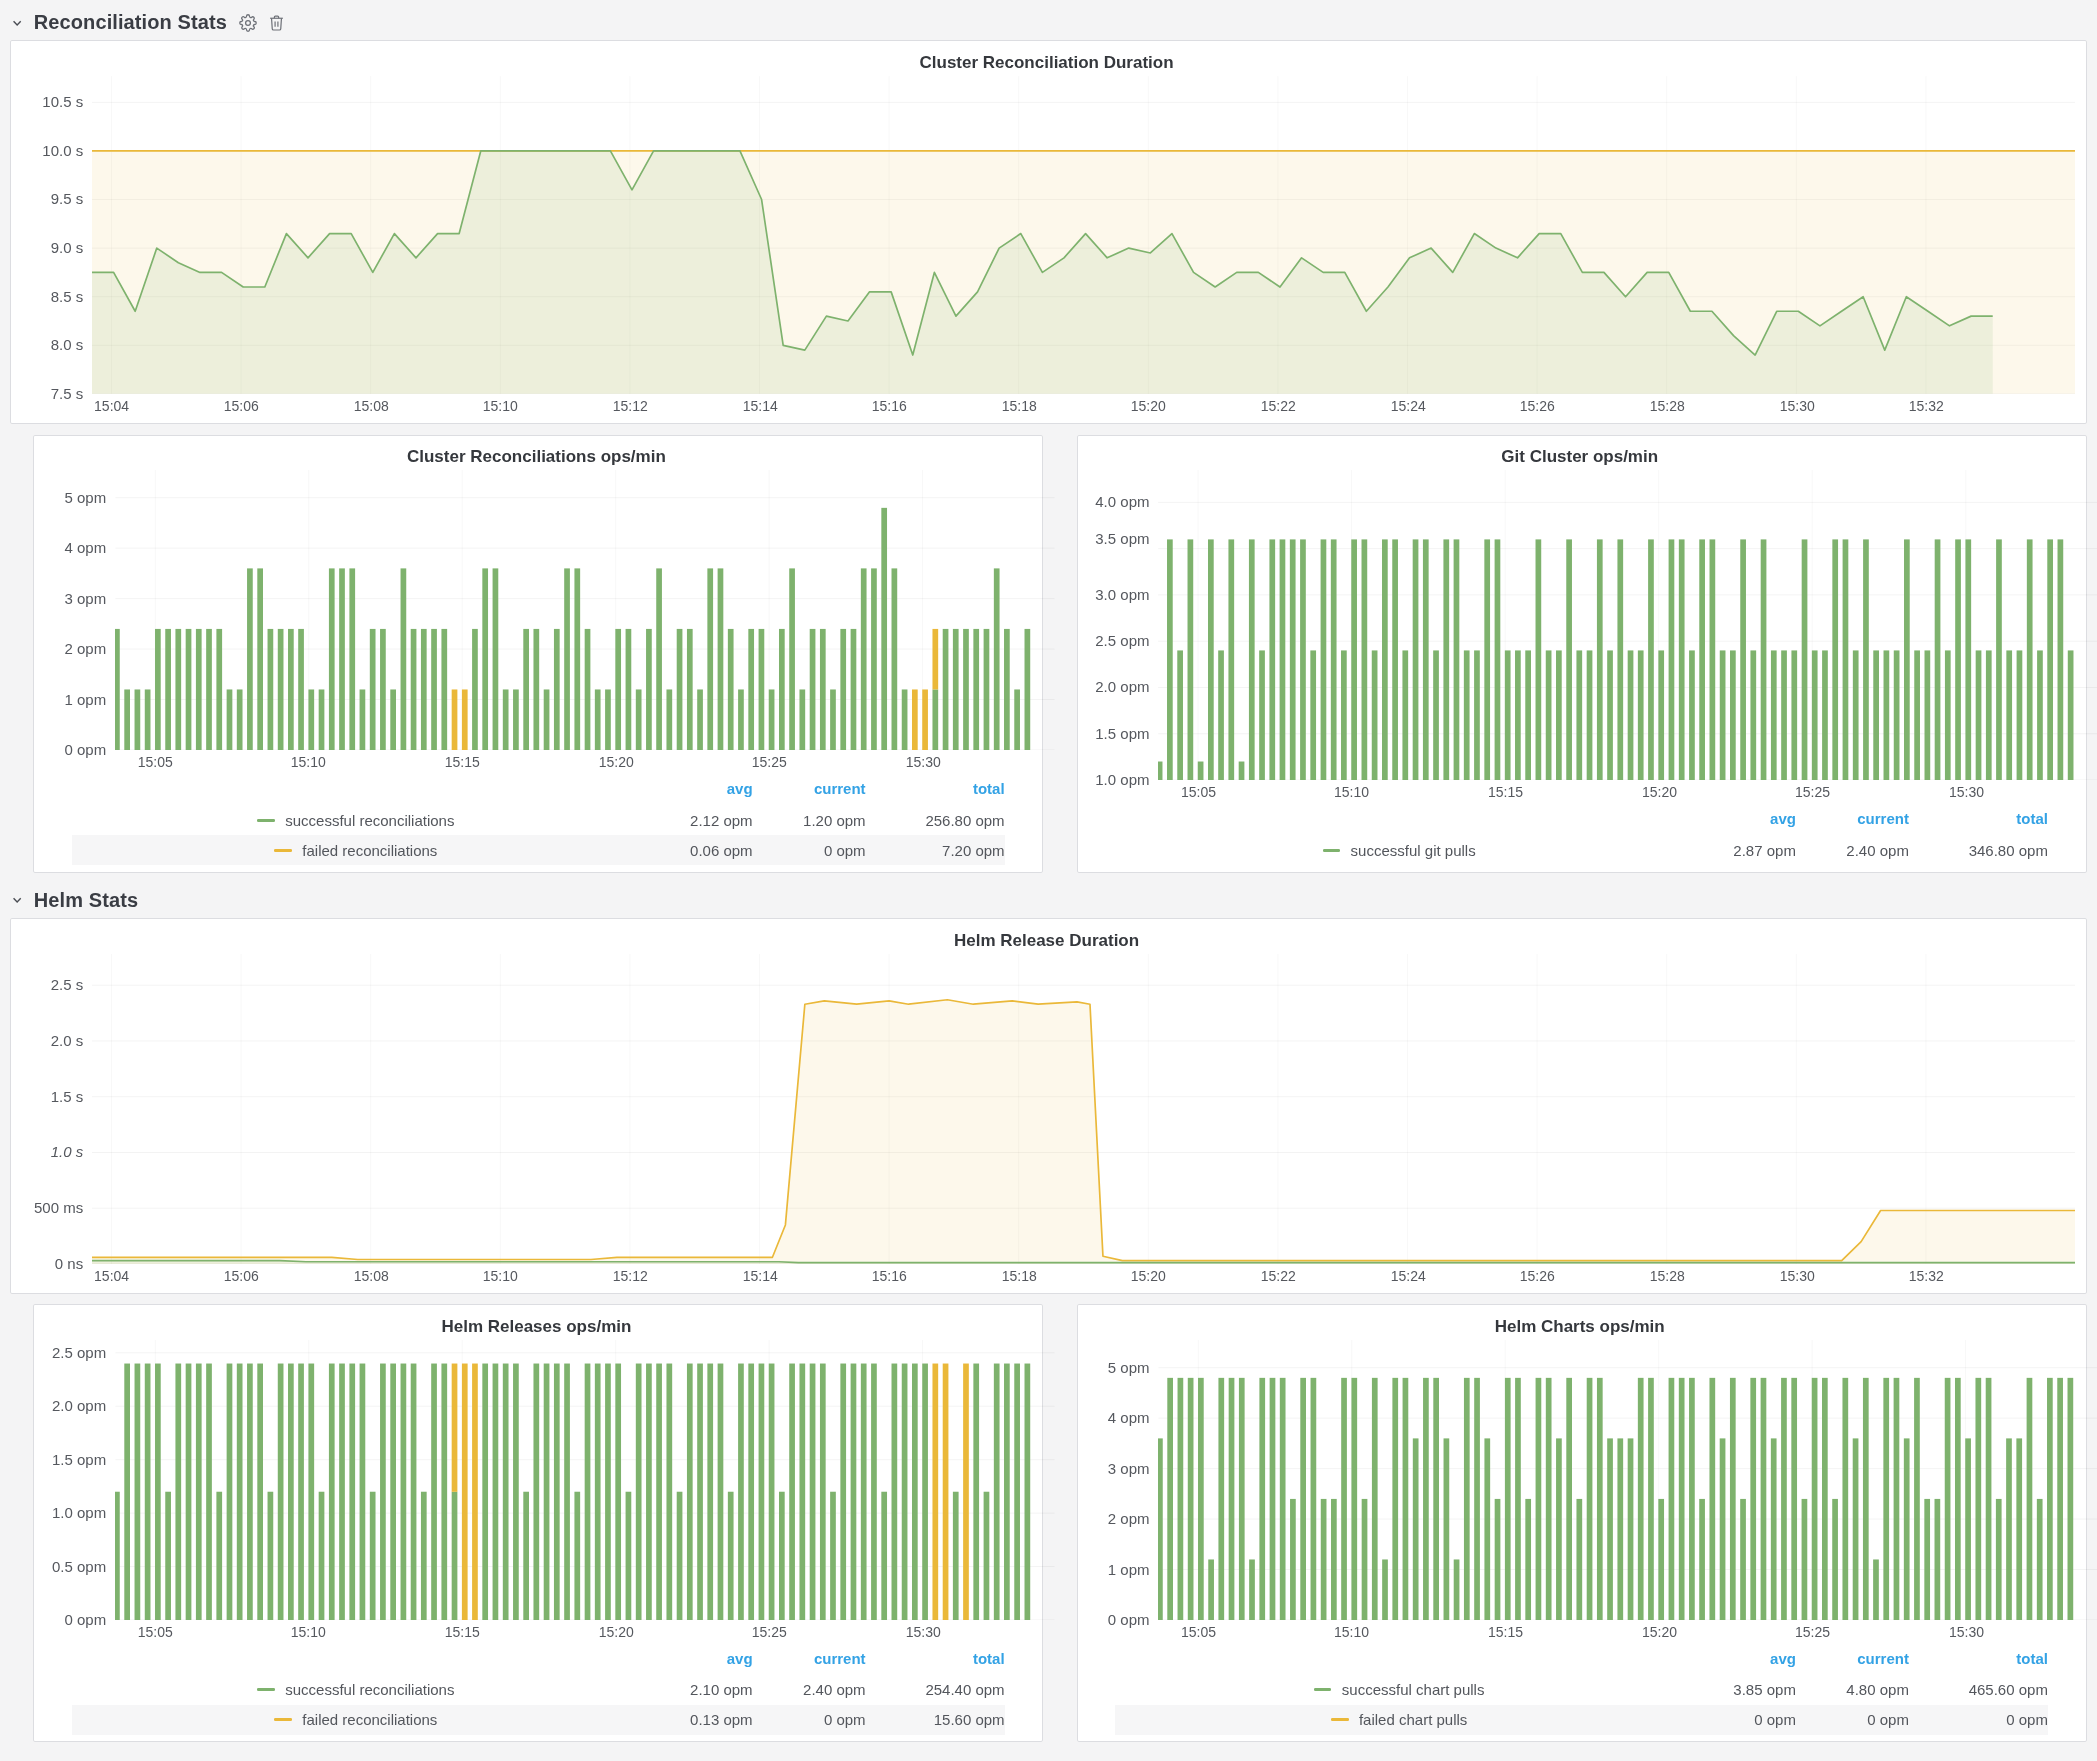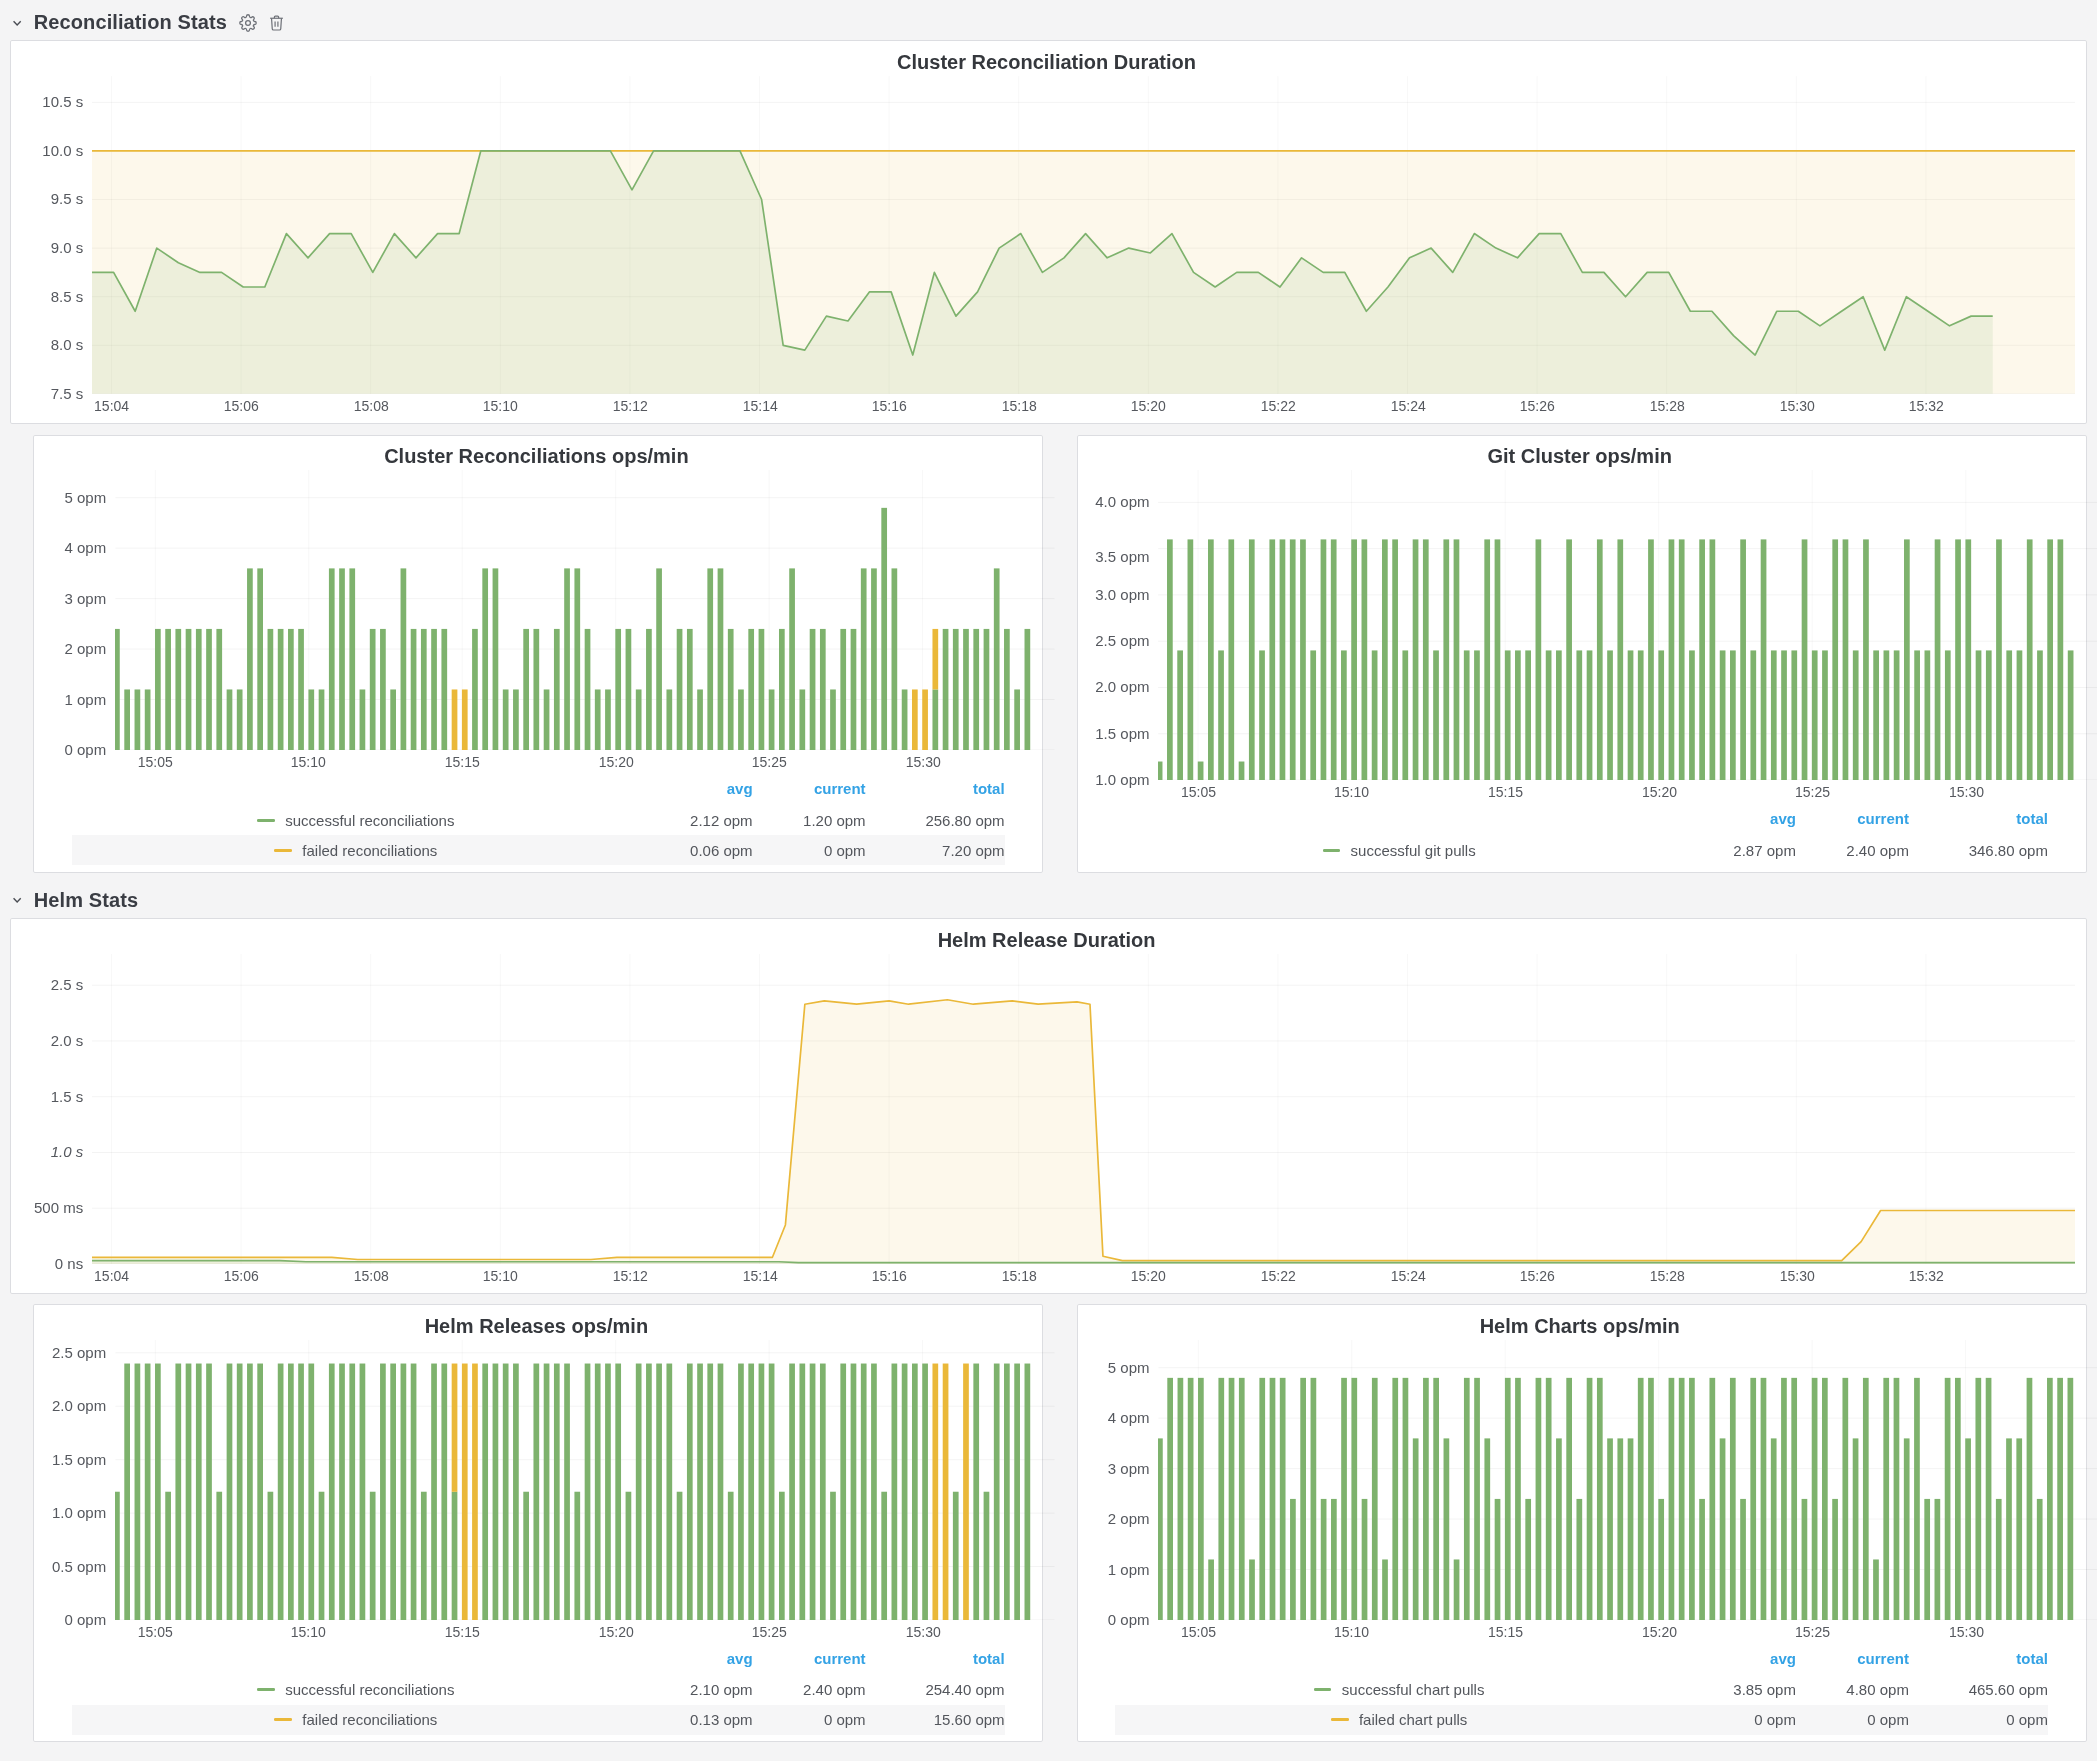--- a/index.html
+++ b/index.html
@@ -13,21 +13,21 @@
 
   .row { display:flex; gap:10.4px; margin-bottom:10.4px; }
   .panel { background:#fff; border:0.6px solid #dcdde1; border-radius:1.9px; padding:7.8px 11.7px 3.9px 7.8px;
            display:flex; flex-direction:column; }
   .panel.full { width:2077px; }
   .panel.half { width:1033px; }
   .h-dur  { height:384px; }
   .h-ops  { height:438px;margin-left:23px; }
   .h-helm { height:376px; }
 
-  .panel-title { text-align:center; font-size:20px; font-weight:700; color:#35383d; height:27px; line-height:27px; flex:0 0 auto;}
+  .panel-title { text-align:center; font-size:17px; font-weight:700; color:#35383d; height:27px; line-height:27px; flex:0 0 auto;}
 
   .chart-wrap { display:flex; flex-direction:column; flex:1 1 auto; min-height:0; }
   .chart { display:flex; flex:1 1 auto; min-height:0; }
   .y-axis { width:73px; position:relative; flex:0 0 auto; }
   .y-tick { position:absolute; right:9px; font-size:15px; color:#55585e; white-space:nowrap; }
   .plot { flex:1 1 auto; position:relative; }
   .plot svg { position:absolute; inset:0; }
   .x-axis { height:26px; position:relative; margin-left:73px; flex:0 0 auto; }
   .x-tick { position:absolute; top:5.2px; transform:translateX(-50%); font-size:14px; color:#55585e; white-space:nowrap;}
 
@@ -290,21 +290,21 @@
         </div>
       </div>
     </div>
 
     <div class="panel half h-ops">
       <div class="panel-title">Git Cluster ops/min</div>
       <div class="chart-wrap">
         <div class="chart">
           <div class="y-axis">
               <div class="y-tick" style="top: 23px;">4.0 opm</div>
-              <div class="y-tick" style="top: 78px;">3.5 opm</div>
+              <div class="y-tick" style="top: 60px;">3.5 opm</div>
               <div class="y-tick" style="top: 116px;">3.0 opm</div>
               <div class="y-tick" style="top: 162px;">2.5 opm</div>
               <div class="y-tick" style="top: 208px;">2.0 opm</div>
               <div class="y-tick" style="top: 255px;">1.5 opm</div>
               <div class="y-tick" style="top: 301px;">1.0 opm</div>
             </div>
           <div class="plot">
               <svg width="940" height="310" viewBox="0 0 1449 478">
                 <line x1="61.6" x2="61.6" y1="0" y2="478" stroke="rgba(0,0,0,0.05)"></line>
                 <line x1="298.3" x2="298.3" y1="0" y2="478" stroke="rgba(0,0,0,0.05)"></line>

